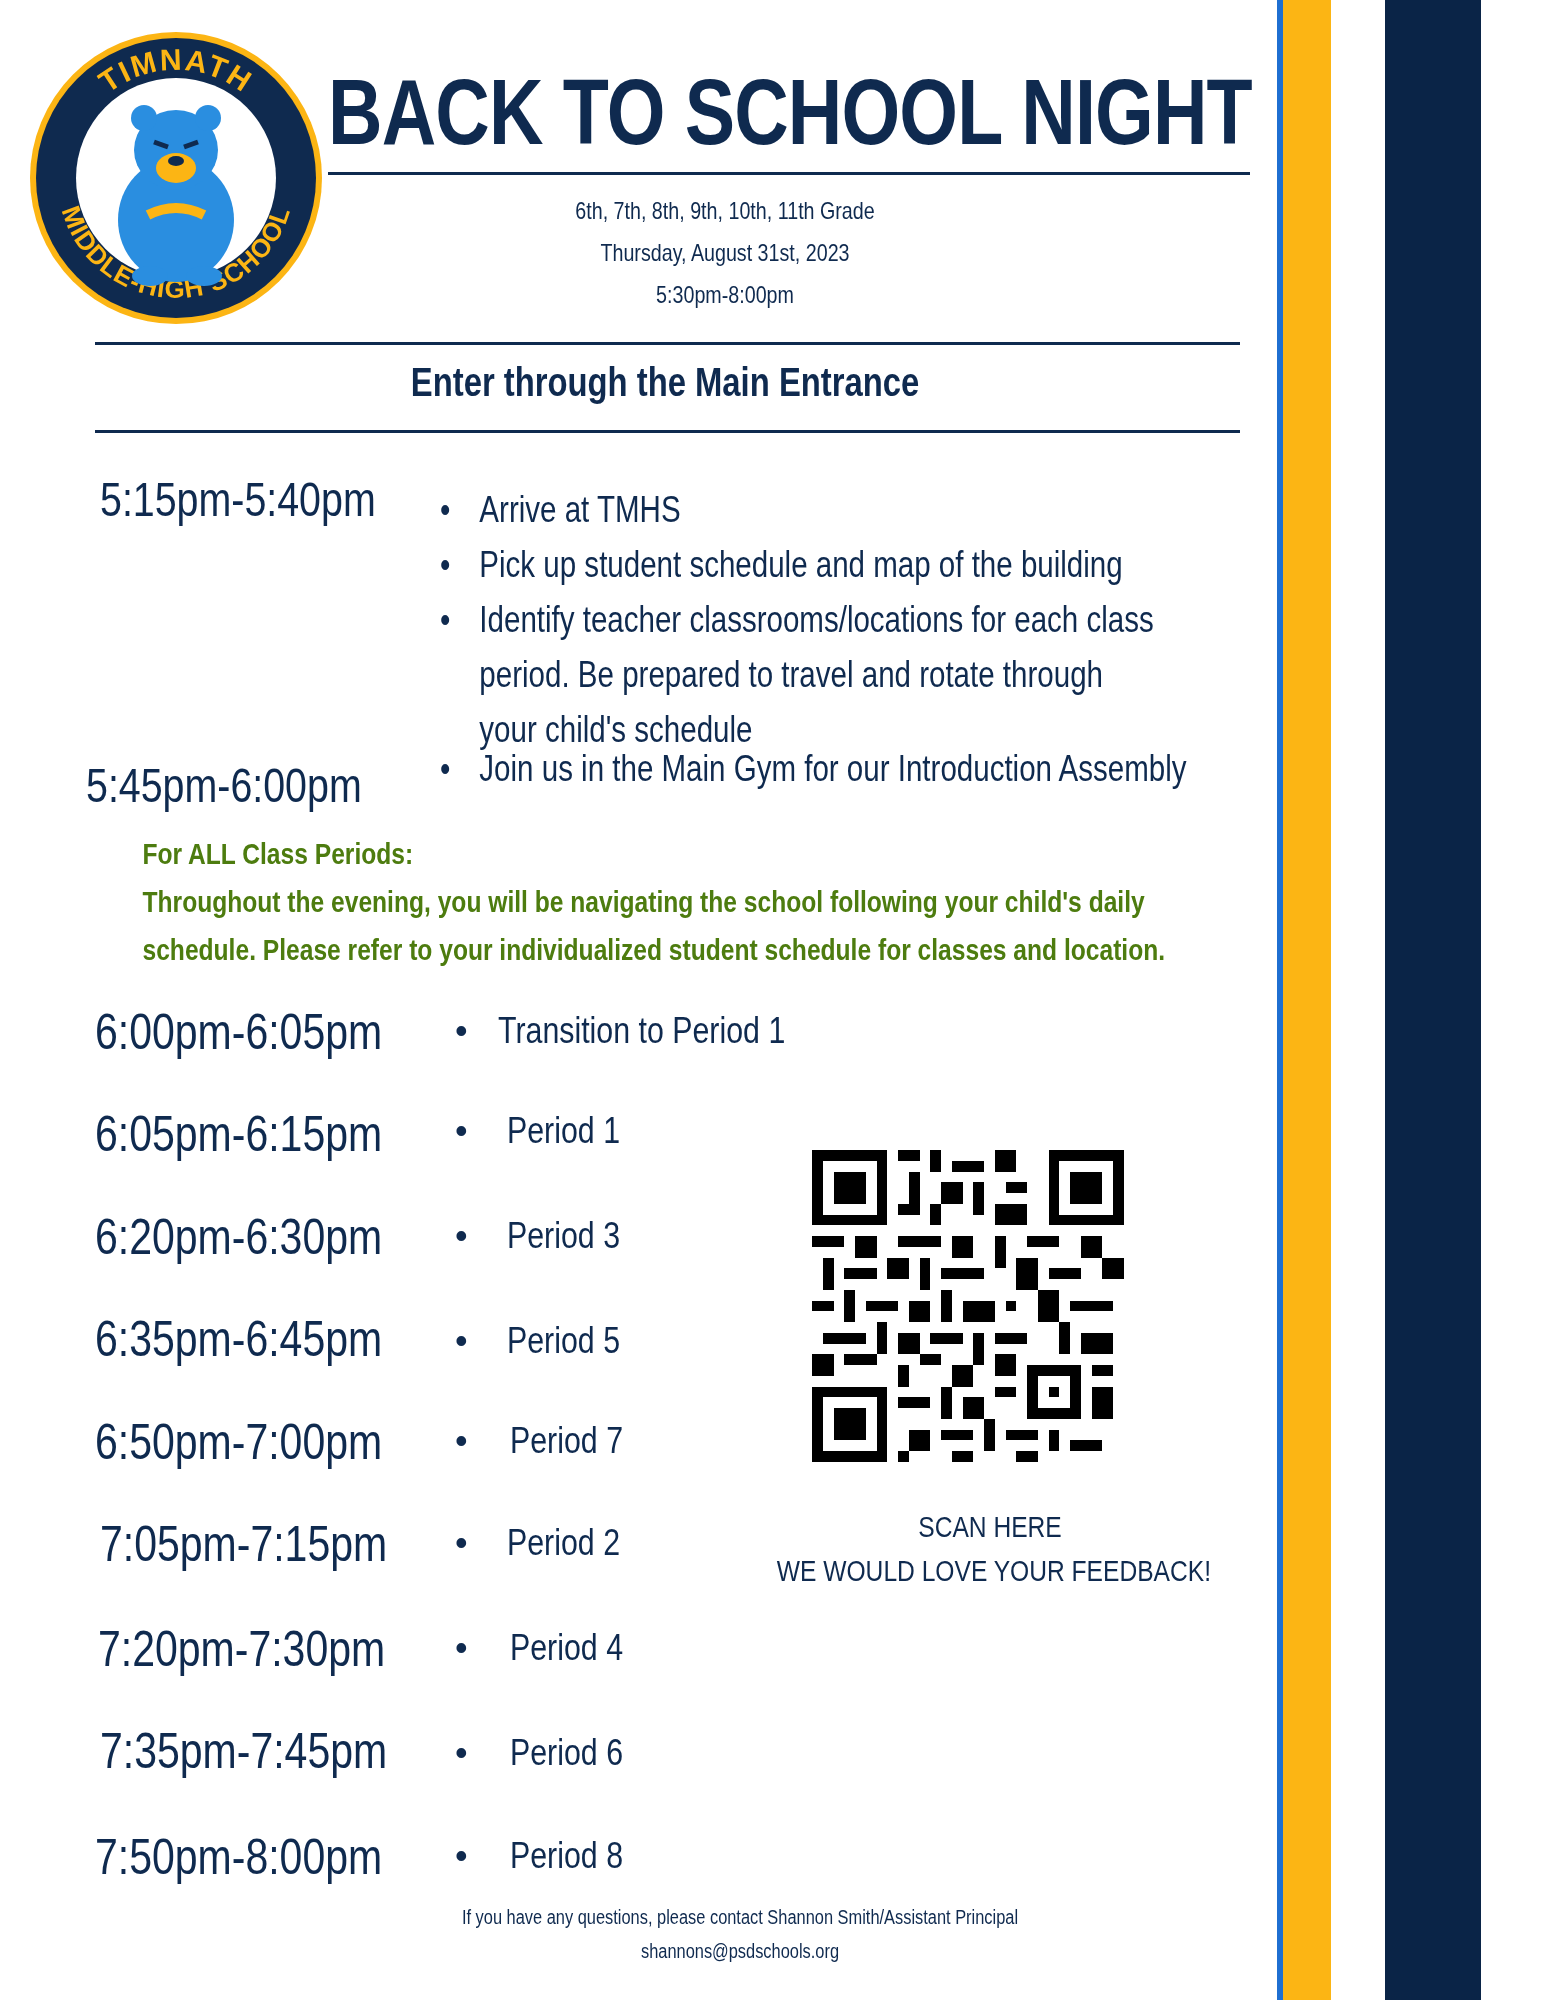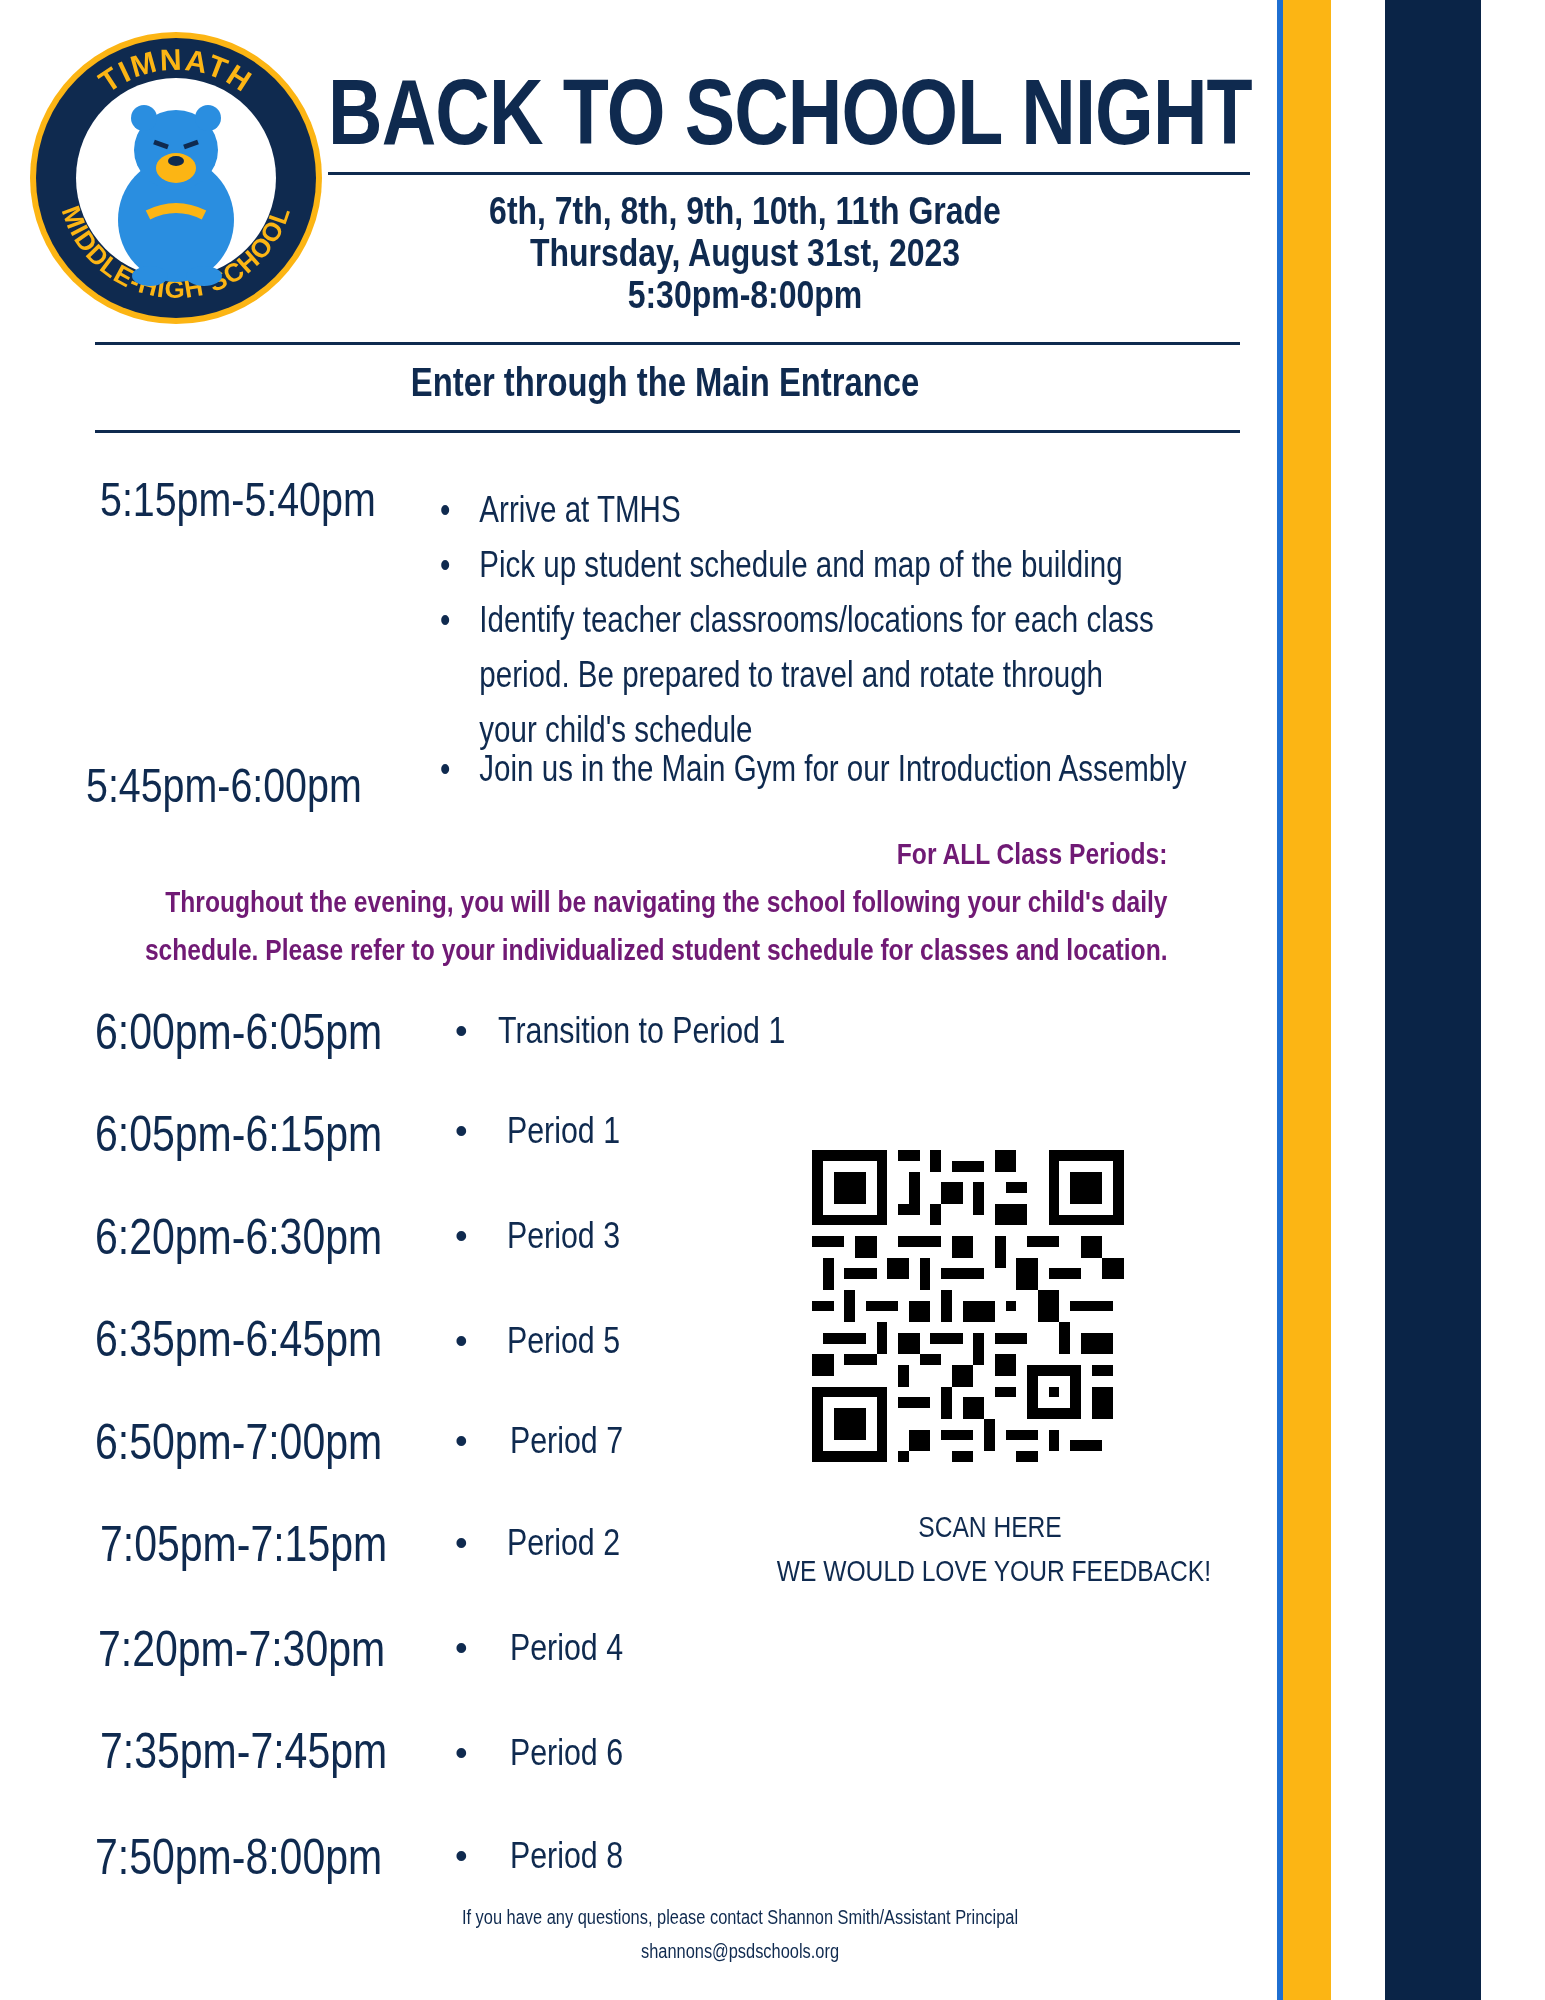--- a/index.html
+++ b/index.html
@@ -21,43 +21,43 @@
   .title {
     position: absolute; left: 328px; top: 62px; width: 930px;
     font-size: 92px; font-weight: 700; letter-spacing: -1px;
     color: #0f2a4f; text-align: center; line-height: 1.1;
     transform: scaleX(0.82); transform-origin: left top;
     white-space: nowrap;
   }
   .rule { position: absolute; height: 3px; background: #0f2a4f; }
 
   .subinfo {
-    position: absolute; left: 420px; top: 190px; width: 650px; text-align: center;
-    font-weight: 700; font-size: 39px; line-height: 42px; color: #0f2a4f;
+    position: absolute; left: 400px; top: 190px; width: 650px; text-align: center;
+    font-weight: 400; font-size: 24px; line-height: 42px; color: #0f2a4f;
   }
   .subinfo div { transform: scaleX(0.82); }
 
   .entrance {
     position: absolute; left: 90px; top: 360px; width: 1150px; text-align: center;
     font-weight: 700; font-size: 40px; color: #0f2a4f;
   }
   .entrance span { display: inline-block; transform: scaleX(0.82); }
 
   .time {
     position: absolute; font-size: 48px; color: #0f2a4f; white-space: nowrap;
     transform: scaleX(0.82); transform-origin: left top;
   }
   .bullets { position: absolute; font-size: 36px; color: #0f2a4f; line-height: 55px; }
   .bullets .li { position: relative; padding-left: 48px; white-space: nowrap; transform: scaleX(0.82); transform-origin: left top; }
   .bullets .li::before { content: "\2022"; position: absolute; left: 0; top: 0; }
   .bullets .cont { padding-left: 48px; white-space: nowrap; transform: scaleX(0.82); transform-origin: left top; }
 
   .note {
-    position: absolute; left: 30px; top: 830px; width: 1250px; text-align: right;
-    font-weight: 700; font-size: 30px; line-height: 48px; color: #701a75;
+    position: absolute; left: 30px; top: 830px; width: 1250px; text-align: left;
+    font-weight: 700; font-size: 30px; line-height: 48px; color: #4d7c0f;
   }
   .note div { white-space: nowrap; transform: scaleX(0.82); }
 
   .row-time {
     position: absolute; left: 95px; font-size: 50px; color: #0f2a4f; white-space: nowrap;
     transform: scaleX(0.82); transform-origin: left top;
   }
   .row-label {
     position: absolute; font-size: 37px; color: #0f2a4f; white-space: nowrap;
     transform: scaleX(0.82); transform-origin: left top;

